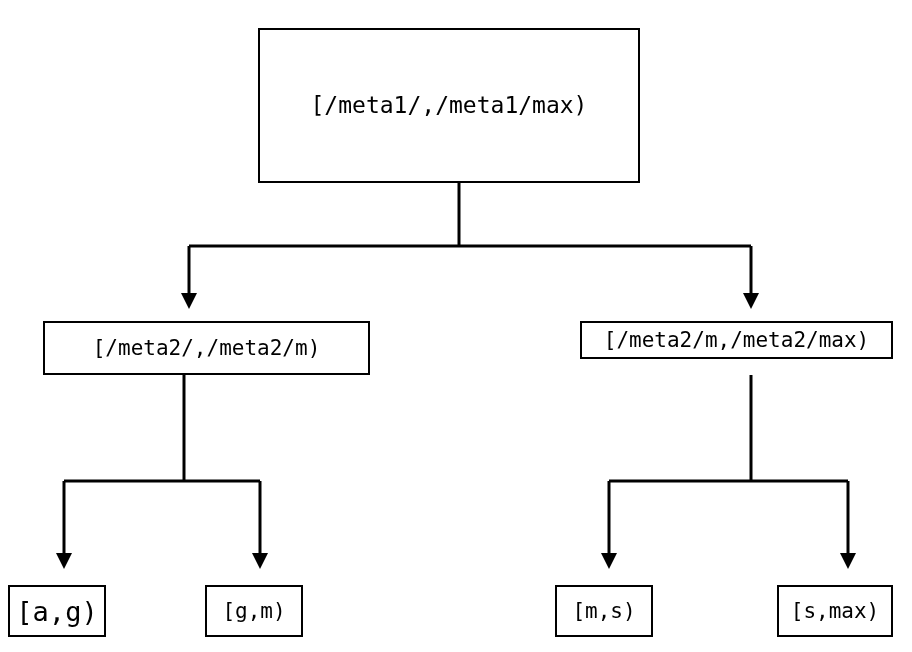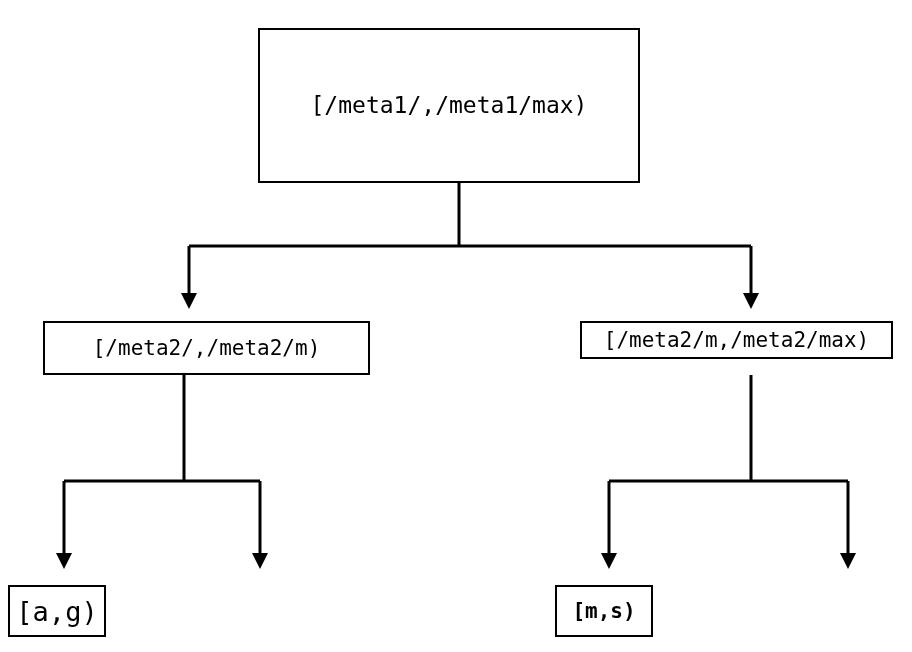--- a/index.html
+++ b/index.html
@@ -86,21 +86,20 @@
     width: 98px;
     height: 52px;
     font-size: 21px;
   }
   #node-leaf-ms {
     left: 555px;
     top: 585px;
     width: 98px;
     height: 52px;
     font-size: 21px;
-    font-weight: bold;
   }
   #node-leaf-smax {
     left: 777px;
     top: 585px;
     width: 116px;
     height: 52px;
     font-size: 21px;
   }
 </style>
 </head>
@@ -146,19 +145,25 @@
   </div>
 
   <div class="node" id="node-mid-right">
     <span class="node-label">[/meta2/m,/meta2/max)</span>
   </div>
 
   <div class="node" id="node-leaf-ag">
     <span class="node-label">[a,g)</span>
   </div>
 
+  <div class="node" id="node-leaf-gm">
+    <span class="node-label">[g,m)</span>
+  </div>
 
   <div class="node" id="node-leaf-ms">
     <span class="node-label">[m,s)</span>
   </div>
 
+  <div class="node" id="node-leaf-smax">
+    <span class="node-label">[s,max)</span>
+  </div>
 
 </div>
 
 </body></html>

